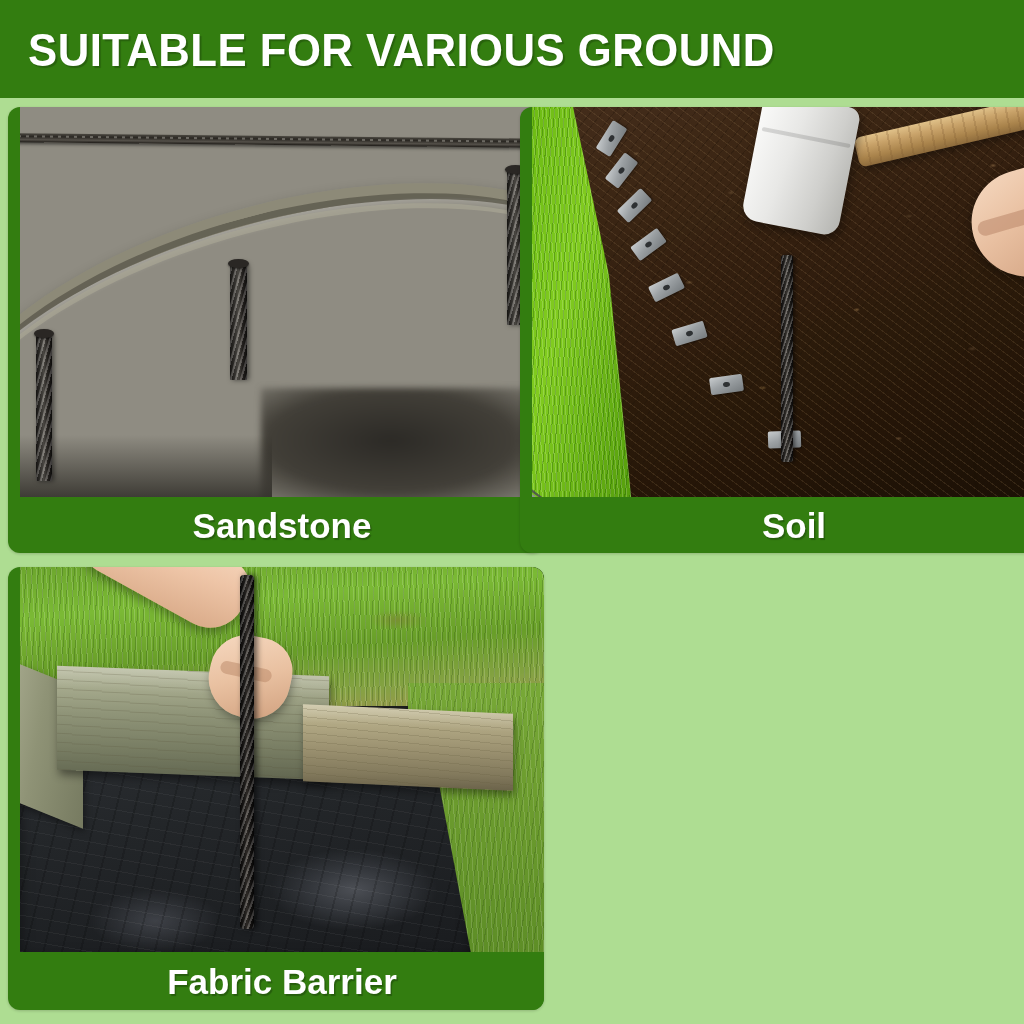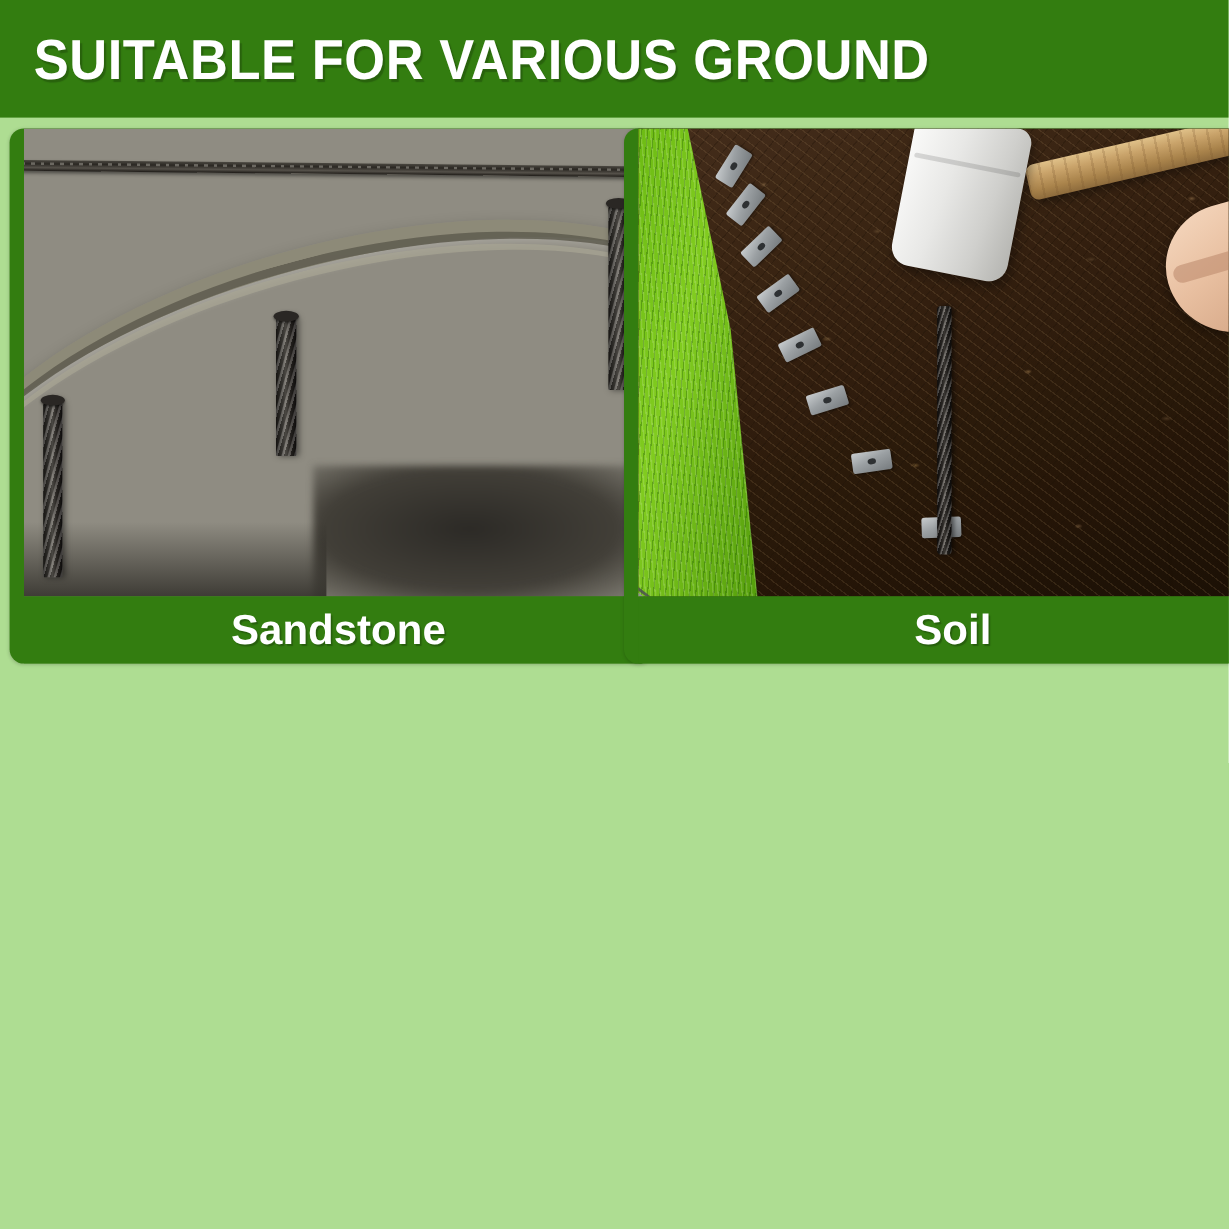--- a/index.html
+++ b/index.html
@@ -679,16 +679,32 @@
         <div class="soil-stake"></div>
         <div class="mallet-handle"></div>
         <div class="mallet-head"></div>
         <div class="soil-hand"></div>
       </div>
       <div class="caption">
         <span class="caption-text">Soil</span>
       </div>
     </div>
 
+    <div class="panel panel-bl">
+      <div class="photo scene-fabric">
+        <div class="fabric-grass"></div>
+        <div class="fabric-grass-right"></div>
+        <div class="fabric-sheet"></div>
+        <div class="timber-left"></div>
+        <div class="timber-long"></div>
+        <div class="timber-right"></div>
+        <div class="fabric-arm"></div>
+        <div class="fabric-fist"></div>
+        <div class="fabric-stake"></div>
+      </div>
+      <div class="caption">
+        <span class="caption-text">Fabric Barrier</span>
+      </div>
+    </div>
 
 
   </div>
 </div>
 
 </body></html>

